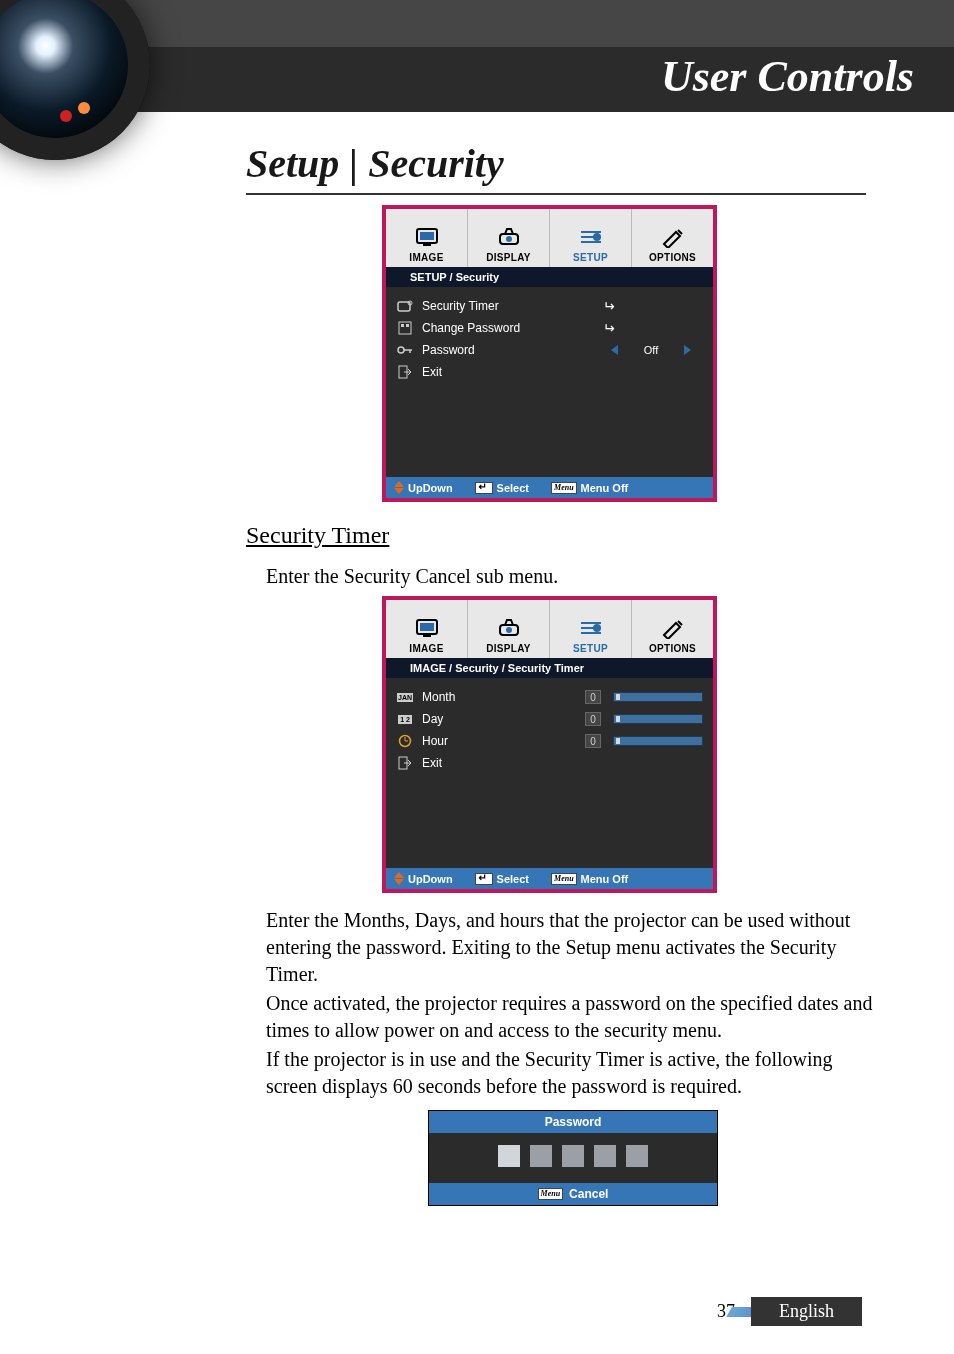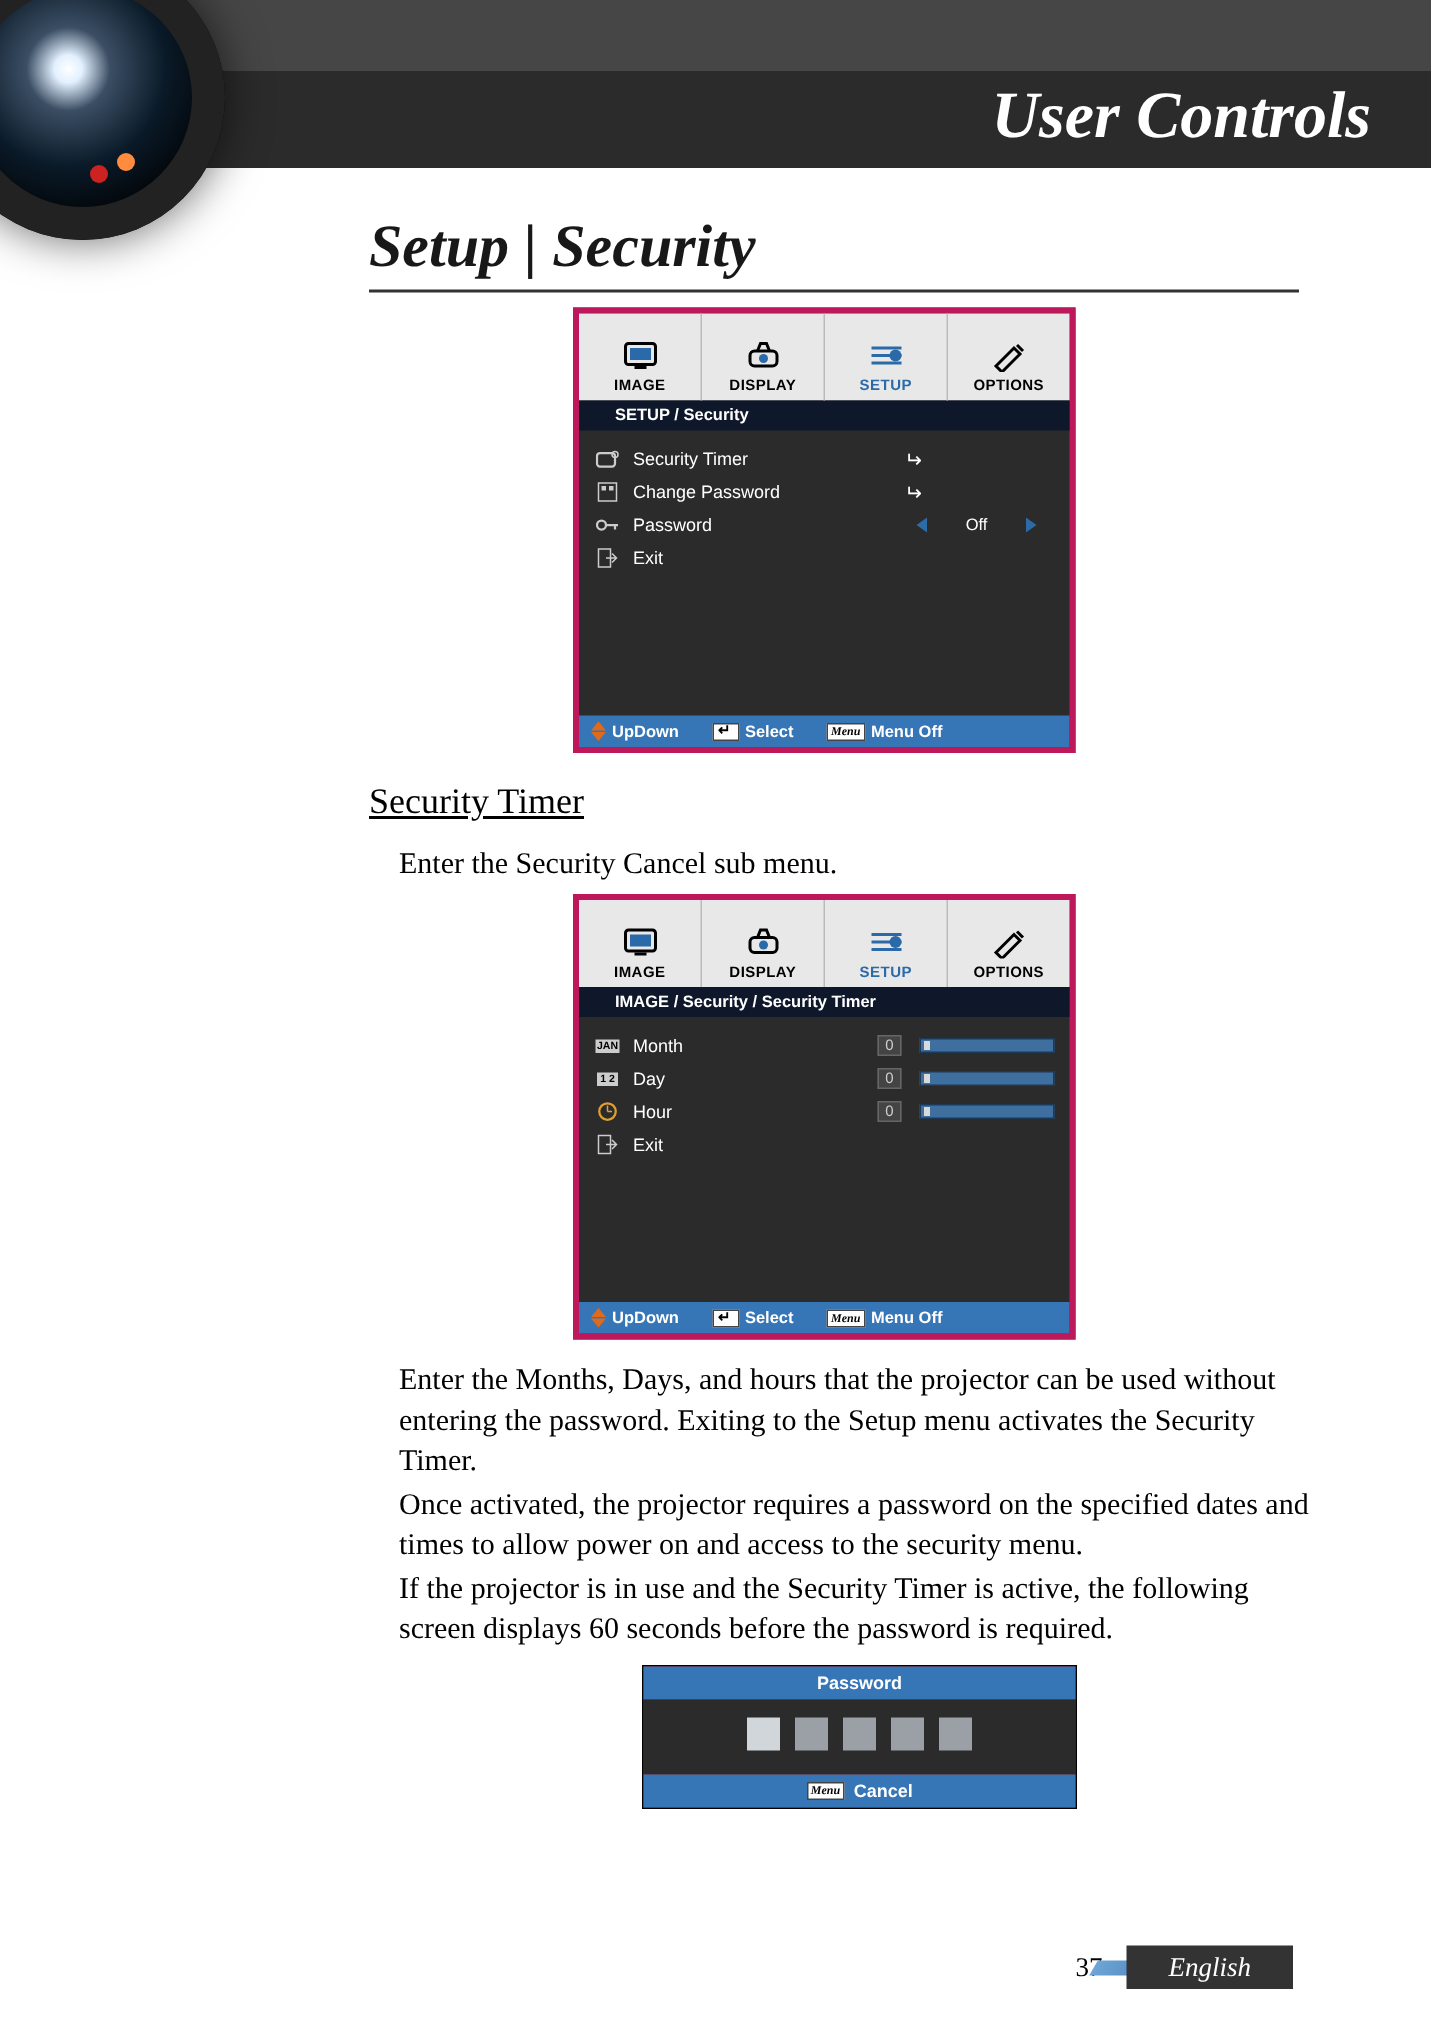--- a/index.html
+++ b/index.html
@@ -275,21 +275,20 @@
     position:relative;
     z-index:0;
   }
   .lang-badge {
     background:#333;
     color:#fff;
     font-family: Georgia, serif;
     font-size:18px;
     padding:4px 28px;
     z-index:1;
-    font-style:italic;
   }
   
   svg { display:block; }
 </style>
 </head>
 <body>
 
 <div class="banner">
   <div class="lens-wrap">
     <div class="lens"></div>

